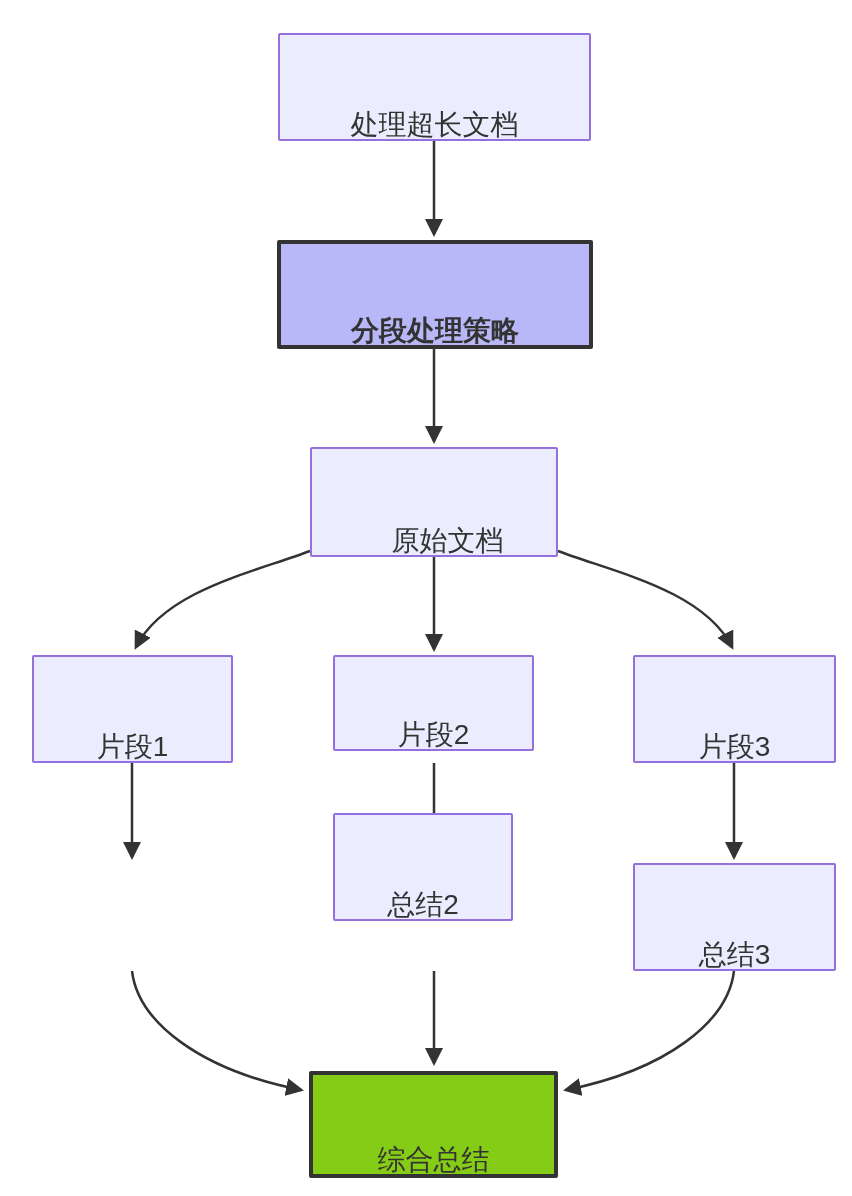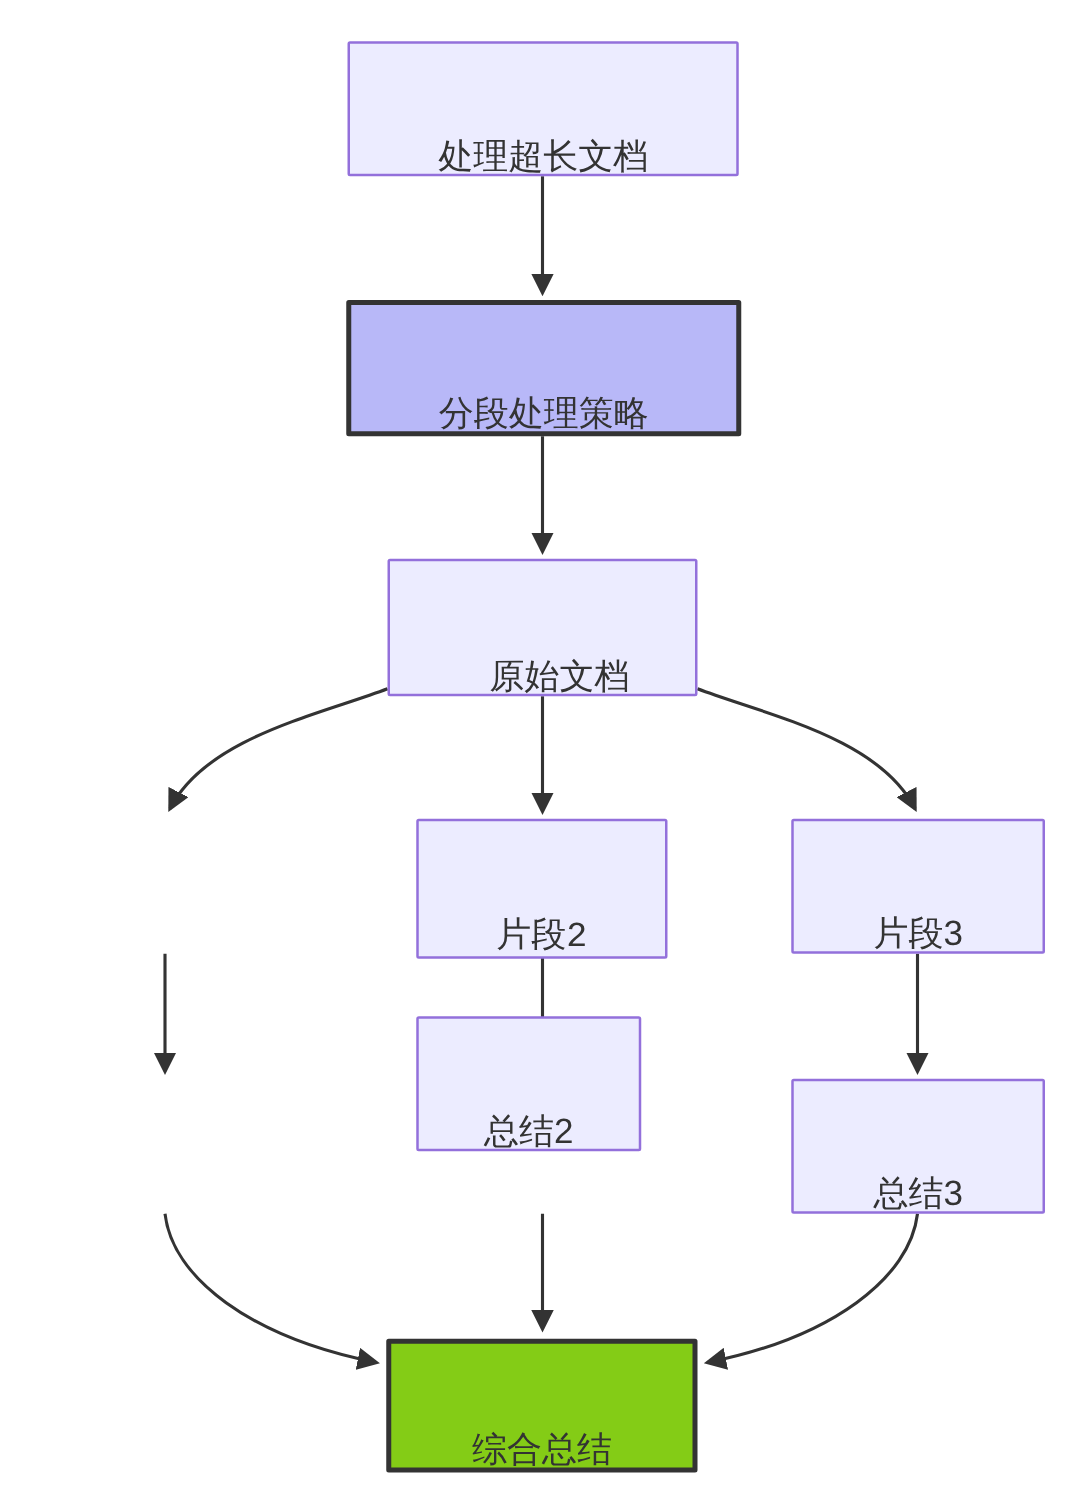--- a/index.html
+++ b/index.html
@@ -34,31 +34,32 @@
     border-radius: 2px;
     color: #333333;
     font-size: 28px;
     line-height: 1;
     text-align: center;
     white-space: nowrap;
   }
   .node--highlight {
     background: #B8B8F8;
     border: 4px solid #333333;
+    font-weight: bold;
   }
   .node--success {
     background: #84cc16;
     border: 4px solid #333333;
   }
   
   .n-start     { left: 278px; top: 33px;   width: 313px; height: 108px; }
   .n-strategy  { left: 277px; top: 240px;  width: 316px; height: 109px; }
   .n-source    { left: 310px; top: 447px;  width: 248px; height: 110px; padding-left: 27px; }
   .n-frag1     { left: 32px;  top: 655px;  width: 201px; height: 108px; }
-  .n-frag2     { left: 333px; top: 655px;  width: 201px; height: 112px; font-family: Liberation Mono, monospace; }
+  .n-frag2     { left: 333px; top: 655px;  width: 201px; height: 96px; }
   .n-frag3     { left: 633px; top: 655px;  width: 203px; height: 108px; }
   .n-sum1      { left: 32px;  top: 863px;  width: 201px; height: 108px; }
   .n-sum2      { left: 333px; top: 813px;  width: 180px; height: 108px; }
   .n-sum3      { left: 633px; top: 863px;  width: 203px; height: 108px; }
   .n-final     { left: 309px; top: 1071px; width: 249px; height: 107px; }
 </style>
 </head>
 <body>
 
 <div class="canvas">
@@ -98,20 +99,23 @@
   </div>
 
   <div class="node node--highlight n-strategy">
     <span>分段处理策略</span>
   </div>
 
   <div class="node n-source">
     <span>原始文档</span>
   </div>
 
+  <div class="node n-frag1">
+    <span>片段1</span>
+  </div>
 
   <div class="node n-frag2">
     <span>片段2</span>
   </div>
 
   <div class="node n-frag3">
     <span>片段3</span>
   </div>
 
 

